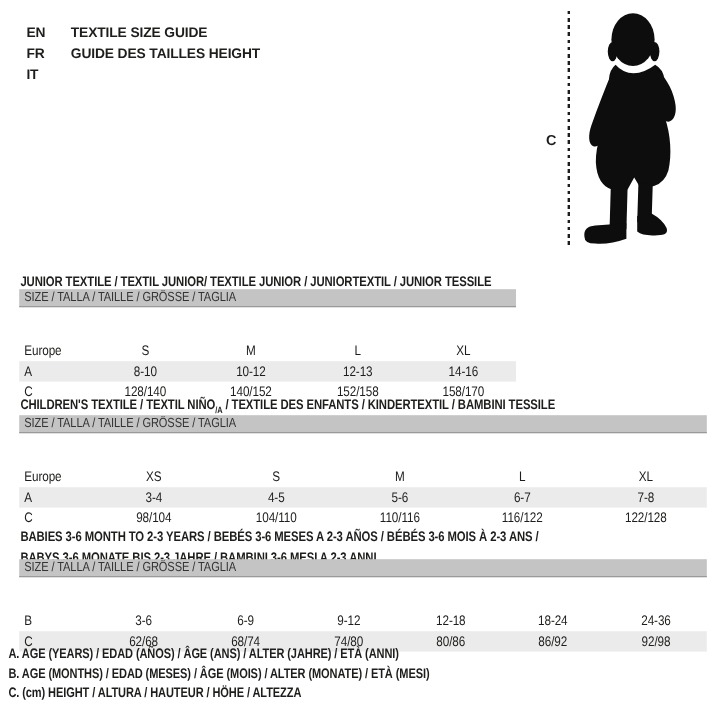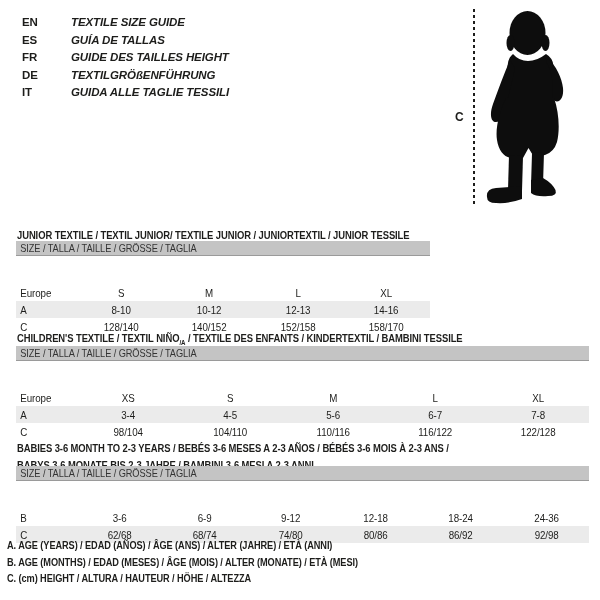--- a/index.html
+++ b/index.html
@@ -3,23 +3,23 @@
 <meta charset="utf-8">
 <style>
   html,body{margin:0;padding:0;background:#fff;}
   .page{
     position:relative;width:600px;height:600px;background:#ffffff;overflow:hidden;
     font-family:"Liberation Sans",sans-serif;color:var(--ink,#1d1d1b);
     letter-spacing:-0.1px;
   }
   
   .lang-block{position:absolute;left:22px;top:16px;}
-  .lang-row{display:flex;height:17.5px;align-items:flex-start;font-size:11.5px;font-weight:bold;gap:12px;}
+  .lang-row{display:flex;height:17.5px;align-items:flex-end;font-size:11.5px;font-weight:bold;}
   .lang-code{width:37px;flex:0 0 37px;}
-  .lang-label{white-space:nowrap;font-style:italic;}
+  .lang-label{white-space:nowrap;}
   
   .measure-label{position:absolute;left:455px;top:110px;font-size:12px;font-weight:bold;}
   .measure-line{
     position:absolute;left:473px;top:9px;width:2px;height:197px;
     background:repeating-linear-gradient(to bottom,var(--ink,#1d1d1b) 0 3px,transparent 3px 6px);
   }
   .toddler{position:absolute;left:480px;top:0px;width:120px;height:206px;}
   
   .size-section{position:absolute;}
   #sec-junior  {left:16px;top:216px;width:414px;}
@@ -49,34 +49,25 @@
 <body>
 
 <div class="page" style="--ink: #1d1d1b; --bar: #c4c4c4; --shade: #ebebeb;">
 
   <div class="lang-block">
       <div class="lang-row">
         <span class="lang-code">EN</span>
         <span class="lang-label">TEXTILE SIZE GUIDE</span>
       </div>
       <div class="lang-row">
-        <span class="lang-code">ES</span>
-        <span class="lang-label">GUÍA DE TALLAS</span>
-      </div>
-      <div class="lang-row">
         <span class="lang-code">FR</span>
         <span class="lang-label">GUIDE DES TAILLES HEIGHT</span>
       </div>
       <div class="lang-row">
-        <span class="lang-code">DE</span>
-        <span class="lang-label">TEXTILGRÖßENFÜHRUNG</span>
-      </div>
-      <div class="lang-row">
         <span class="lang-code">IT</span>
-        <span class="lang-label">GUIDA ALLE TAGLIE TESSILI</span>
       </div>
     </div>
 
   <span class="measure-label">C</span>
   <div class="measure-line"></div>
   <svg class="toddler" viewBox="0 0 120 206" xmlns="http://www.w3.org/2000/svg" fill="#0d0d0d">
     <ellipse cx="47.5" cy="33" rx="18" ry="22"></ellipse>
     <ellipse cx="30.5" cy="43" rx="4" ry="8"></ellipse>
     <ellipse cx="65.5" cy="43" rx="4" ry="8"></ellipse>
     <path d="M33,54 Q28,58 27.5,66 L26,100 L75,100 L73.5,66 Q73,58 66,54 Q57,61 48,61 Q39,61 33,54 Z"></path>

